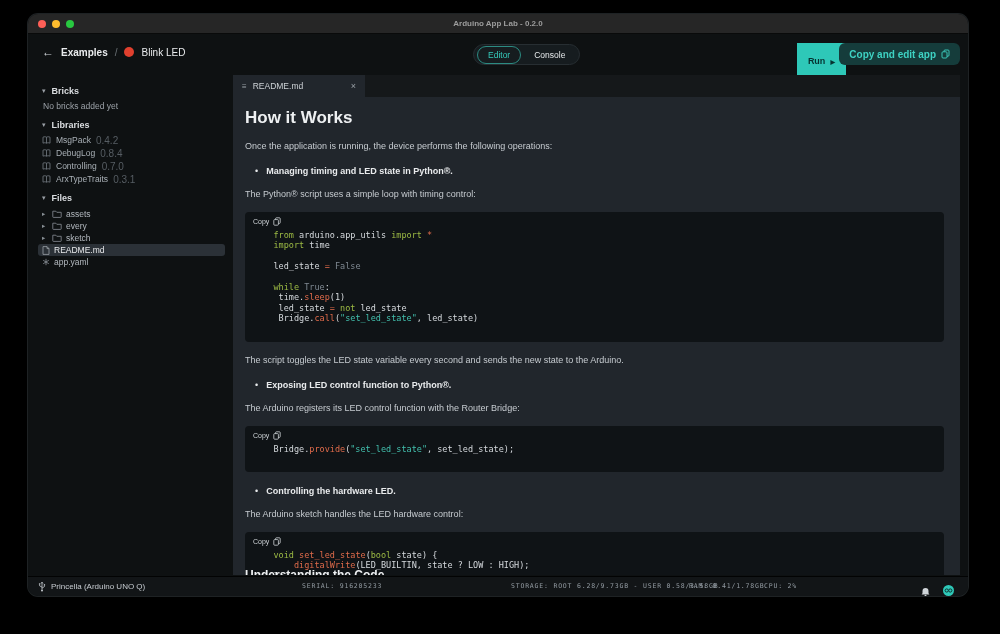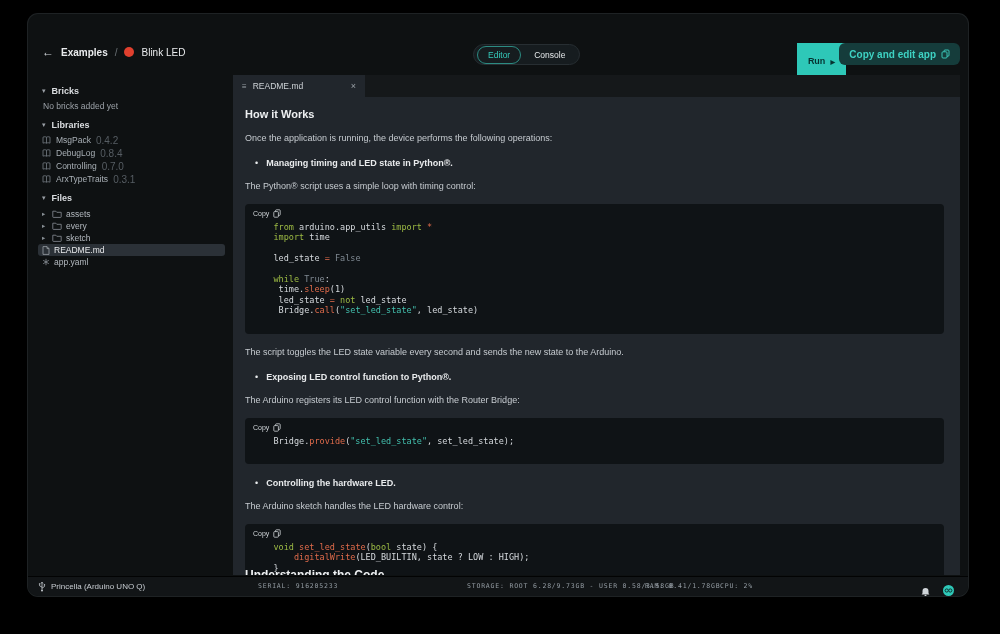--- a/index.html
+++ b/index.html
@@ -65,52 +65,60 @@
   .file-row.selected { background:#2b3137; }
   .file-row.selected .file-name { color:#e8eaec; }
   
   .main { position:absolute; left:205px; top:61px; width:727px; height:500px; }
   .tabbar { height:22px; background:#15181a; display:flex; }
   .tab { width:132px; background:#21262c; display:flex; align-items:center; gap:6px; padding:0 9px; }
   .tab-menu { font-size:8px; color:#9aa1a7; }
   .tab-label { font-size:8.5px; color:#ced3d7; }
   .tab-close { margin-left:auto; font-size:9px; color:#9aa1a7; }
   .content { position:relative; height:478px; background:#21262c; overflow:hidden; padding:2px 16px 0 12px; }
-  .md-h1 { font-size:11px; font-weight:bold; color:#eef0f2; margin:9px 0 0; }
+  .md-h1 { font-size:17px; font-weight:bold; color:#eef0f2; margin:9px 0 0; }
   .md-p { font-size:9px; line-height:11px; color:#c6cbd0; margin:13px 0 0; }
   .md-bullet { display:flex; gap:8px; margin:14px 0 0 10px; }
   .md-bullet .bdot { font-size:9px; color:#e9ebed; }
   .md-bullet .btxt { font-size:9px; font-weight:bold; color:#e9ebed; }
   .code-block { background:#0f1316; border-radius:4px; margin:12px 0 0; padding:5px 8px 18px; }
   .code-head { display:flex; align-items:center; gap:4px; }
   .code-head .copy-label { font-size:7px; color:#cfd4d8; }
   .code-block pre {
     margin:4px 0 0; font-family:"DejaVu Sans Mono", monospace;
     font-size:8.5px; line-height:10.4px; color:#d6dade; white-space:pre;
   }
   .tok-kw { color:#9dbb44; } .tok-fn { color:#e06b4b; } .tok-op { color:#e06b4b; }
   .tok-str { color:#43c0ae; } .tok-con { color:#7f8992; } .tok-pl { color:#d6dade; }
   .md-h1-clip { position:absolute; left:12px; top:471px; font-size:12px; font-weight:bold; color:#eef0f2; }
   
   .statusbar {
     position:absolute; left:0; bottom:0; width:100%; height:20px;
     background:#121517; border-top:1px solid #020303;
     font-family:"DejaVu Sans Mono", monospace;
   }
-  .statusbar .metric { position:absolute; top:0; line-height:19px; font-size:6.5px; letter-spacing:.8px; color:#939ba2; white-space:nowrap; }
+  .statusbar .metric { position:absolute; top:0; line-height:19px; font-size:6.5px; letter-spacing:.8px; color:#939ba2; white-space:nowrap;margin-left:44px; }
   .device { position:absolute; left:10px; top:0; height:19px; display:flex; align-items:center; gap:5px;justify-content:space-between; }
   .device-label { font-family:"Liberation Sans", sans-serif; font-size:8px; color:#c6cbd0; }
   .bell-wrap { position:absolute; right:38px; top:4.5px; }
   .arduino-wrap { position:absolute; right:14px; top:4px; }
 </style>
 </head>
 <body>
 
 <div class="window">
 
+  <div class="titlebar">
+    <div class="lights">
+      <span class="light red"></span>
+      <span class="light yellow"></span>
+      <span class="light green"></span>
+    </div>
+    <div class="win-title">Arduino App Lab - 0.2.0</div>
+  </div>
 
   <div class="header">
     <div class="crumbs">
       <span class="back">←</span>
       <span class="crumb-section">Examples</span>
       <span class="crumb-sep">/</span>
       <span class="red-dot"></span>
       <span class="crumb-current">Blink LED</span>
     </div>
     <div class="segmented">

